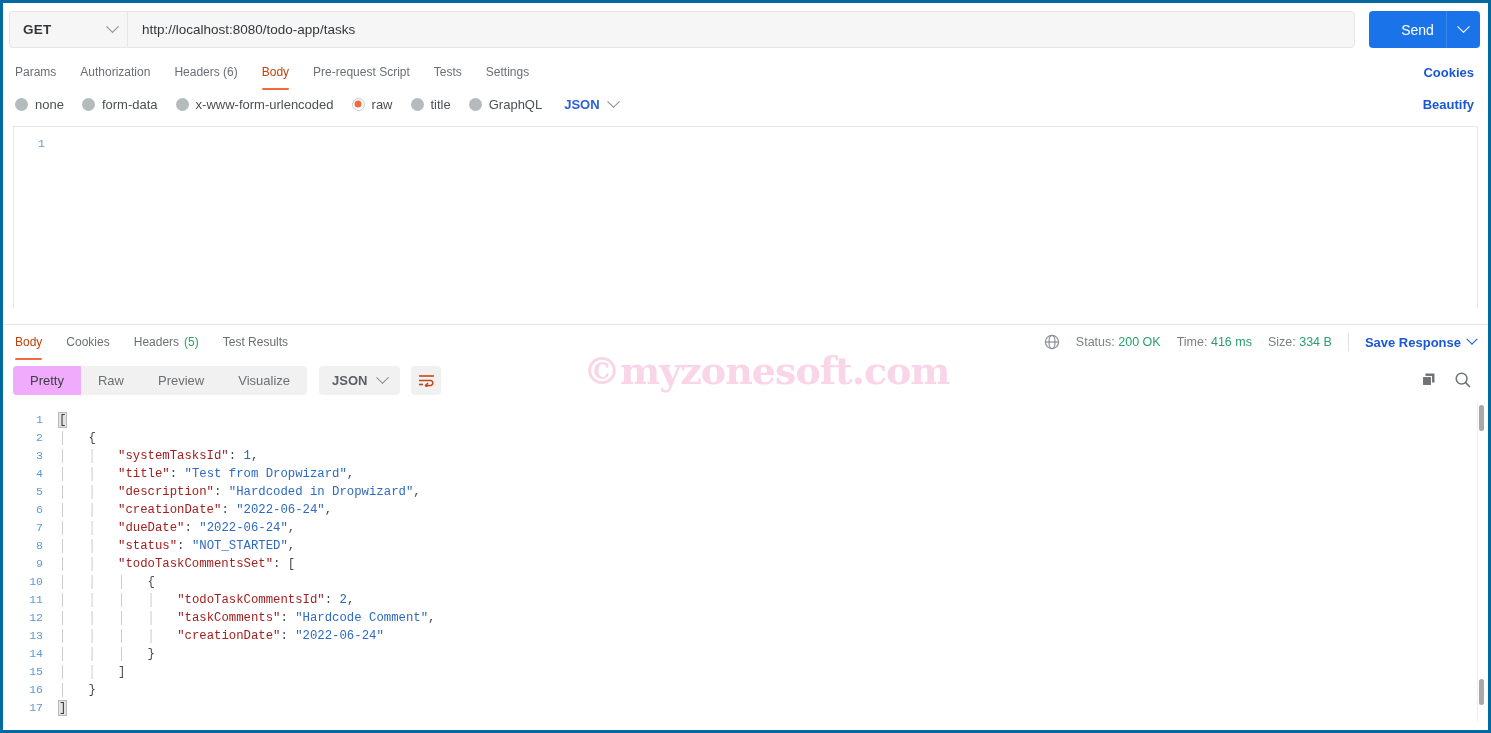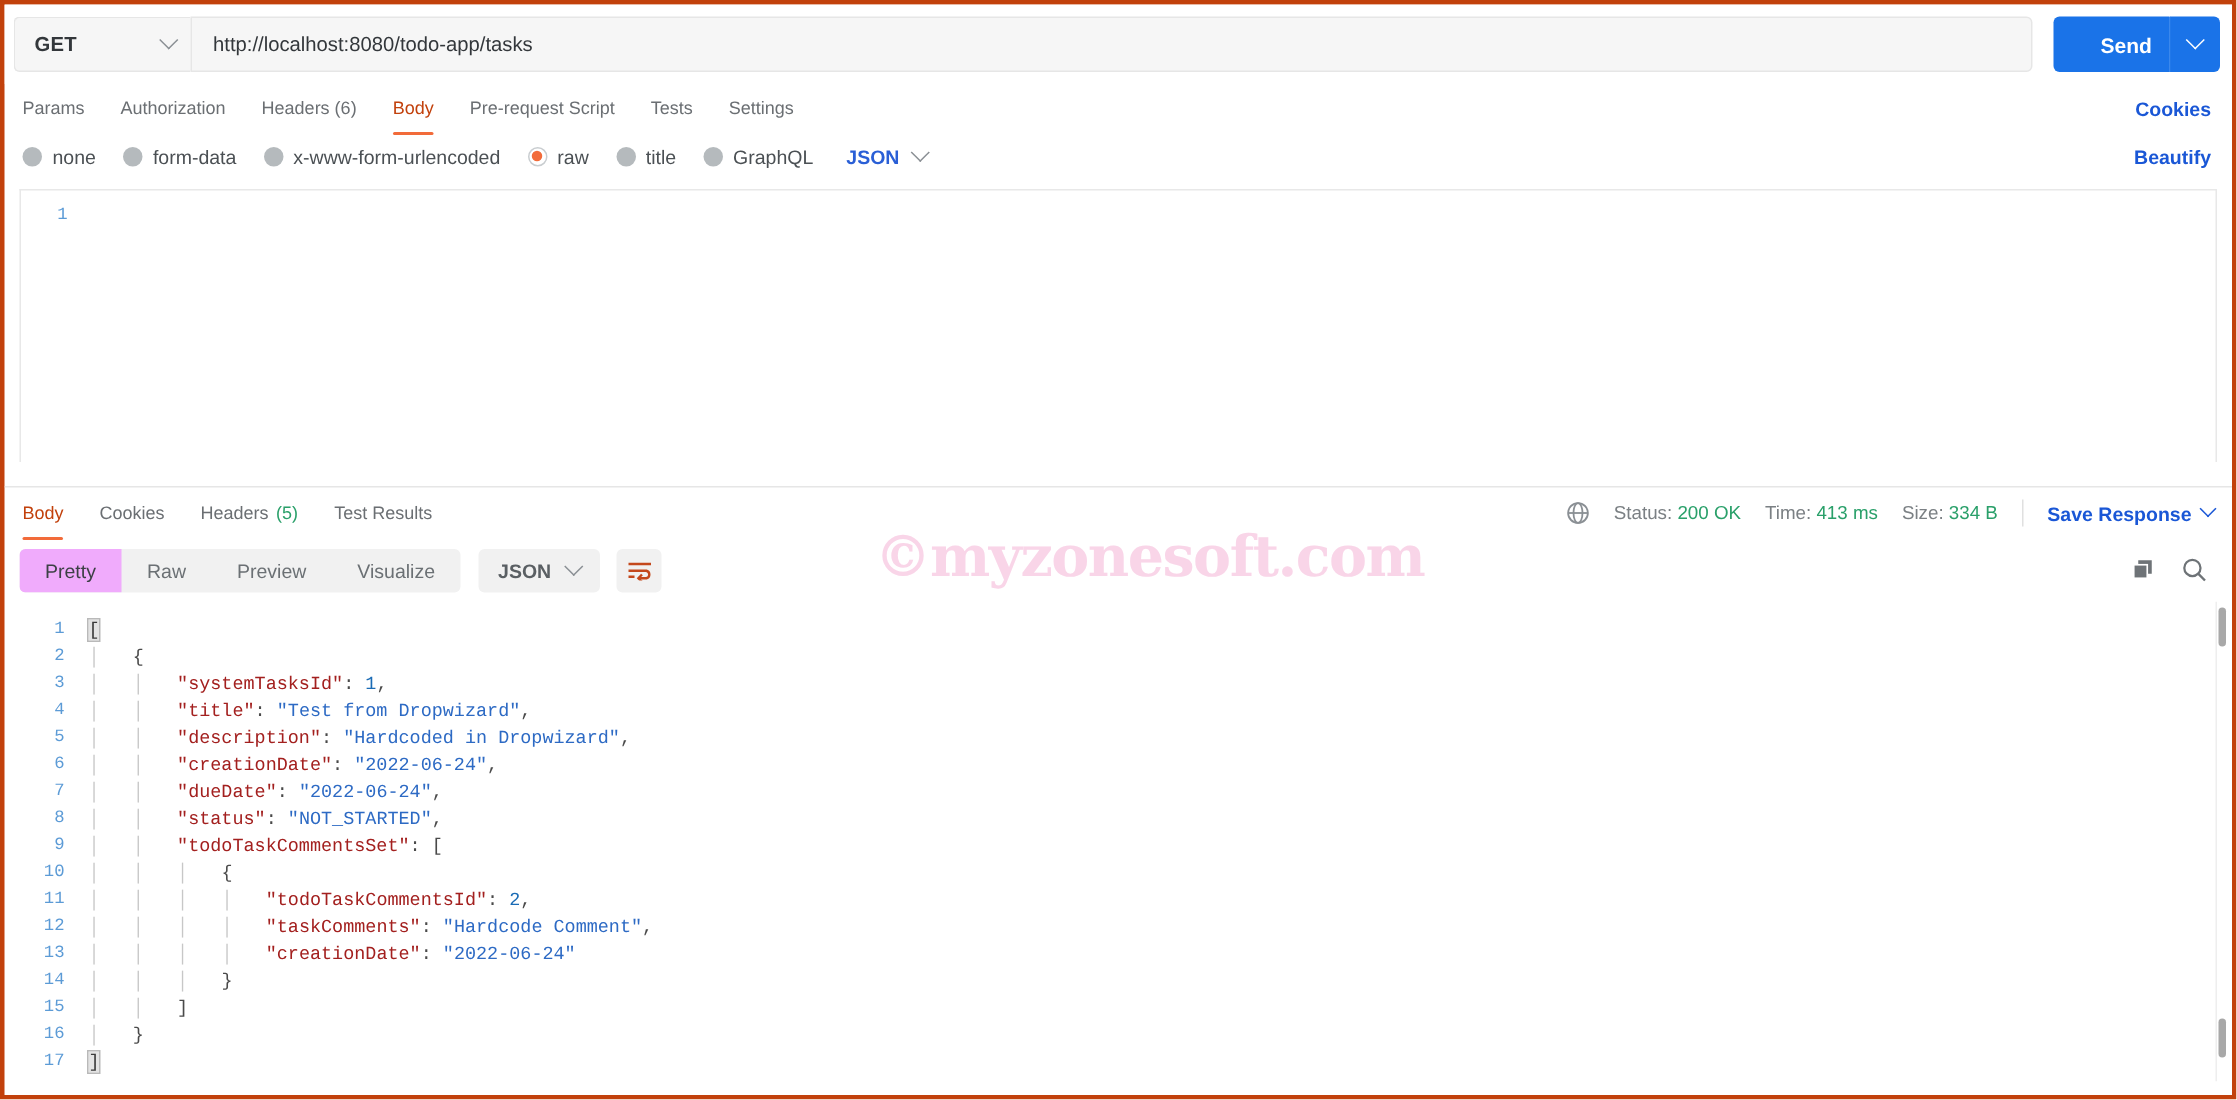--- a/index.html
+++ b/index.html
@@ -5,21 +5,21 @@
   * { box-sizing: border-box; margin: 0; padding: 0; }
   html, body {
     width: 1491px; height: 733px;
     font-family: "Liberation Sans", sans-serif;
     background: #ffffff;
     overflow: hidden;
   }
   #app {
     position: relative;
     width: 1491px; height: 733px;
-    border: 3px solid #c2410c;
+    border: 3px solid #0369a1;
     background: #ffffff;
     overflow: hidden;
   }
 
   
   .url-row {
     display: flex; align-items: center;
     padding: 8px 8px 8px 6px;
     height: 53px;
     background: #ffffff;
@@ -44,21 +44,21 @@
     display: flex; align-items: center;
     padding-left: 14px;
     font-size: 13.5px; color: #33373b;
     cursor: text;
   }
   .send-wrap { display: flex; margin-left: 14px; }
   .send-btn {
     display: flex; align-items: center; justify-content: center;
     width: 77px; height: 37px;
     background: #1a73e8; color: #fff;
-    font-size: 14px; font-weight: 700;
+    font-size: 14px; font-weight: 400;
     border-radius: 4px 0 0 4px;
     cursor: pointer;
     padding-left: 20px;
   }
   .send-caret {
     width: 34px; height: 37px;
     background: #1a73e8;
     border-left: 1px solid #3b88ec;
     border-radius: 0 4px 4px 0;
     display: flex; align-items: center; justify-content: center;
@@ -337,21 +337,21 @@
         <circle cx="8" cy="8" r="6.6" fill="none" stroke="#8a8f94" stroke-width="1.2"></circle>
         <ellipse cx="8" cy="8" rx="3" ry="6.6" fill="none" stroke="#8a8f94" stroke-width="1.2"></ellipse>
         <line x1="1.4" y1="8" x2="14.6" y2="8" stroke="#8a8f94" stroke-width="1.2"></line>
       </svg>
       <div class="meta-item">
         <span>Status:</span>
         <b>200 OK</b>
       </div>
       <div class="meta-item">
         <span>Time:</span>
-        <b>413 ms</b>
+        <b>416 ms</b>
       </div>
       <div class="meta-item">
         <span>Size:</span>
         <b>334 B</b>
       </div>
       <div class="meta-sep"></div>
       <div class="save-resp">
         <span>Save Response</span>
         <span class="chev"></span>
       </div>

